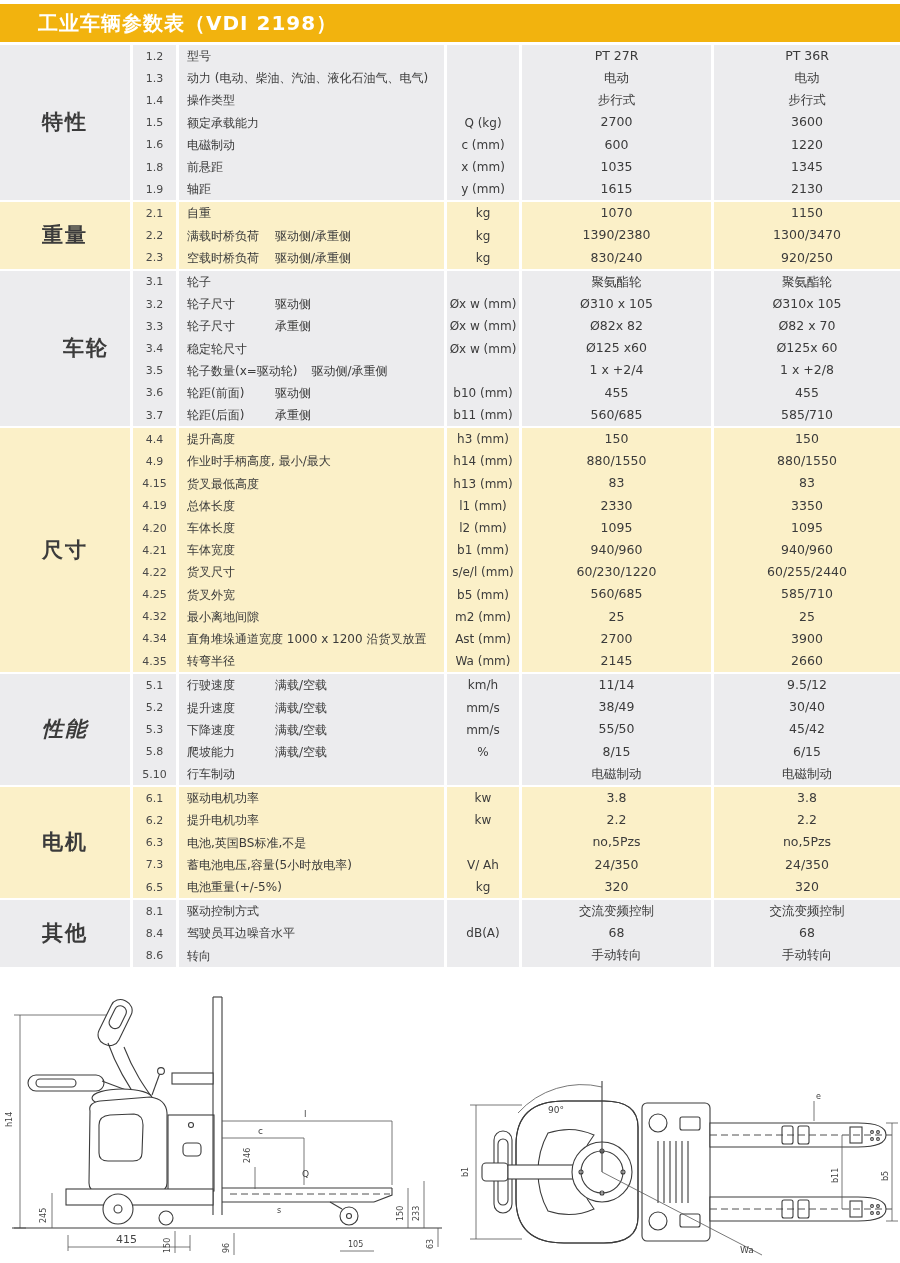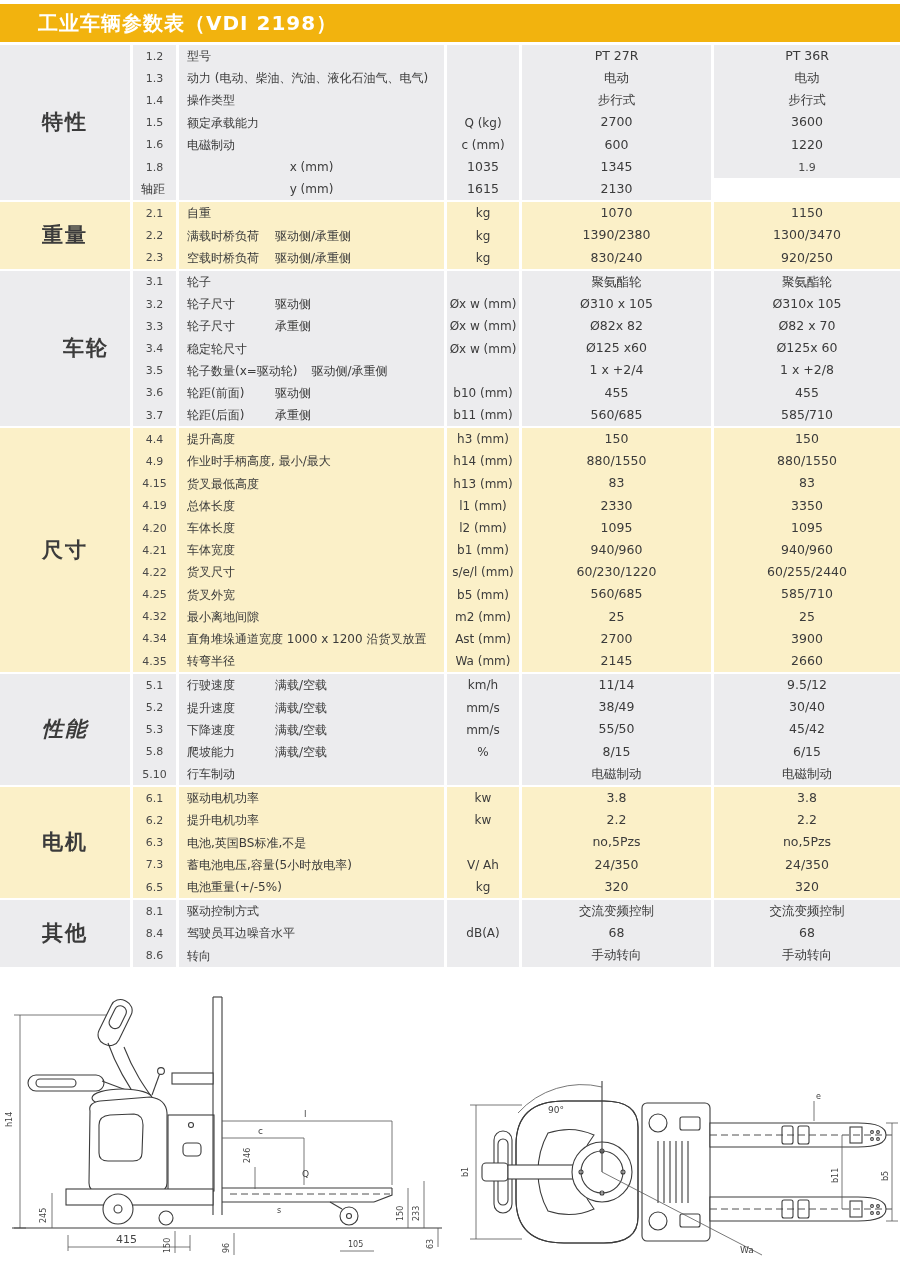--- a/index.html
+++ b/index.html
@@ -80,20 +80,23 @@
       <div class="cell val">2700</div>
       <div class="cell val">3600</div>
       <div class="cell no">1.6</div>
       <div class="cell desc">
         <span class="main">电磁制动</span>
       </div>
       <div class="cell unit">c (mm)</div>
       <div class="cell val">600</div>
       <div class="cell val">1220</div>
       <div class="cell no">1.8</div>
+      <div class="cell desc">
+        <span class="main">前悬距</span>
+      </div>
       <div class="cell unit">x (mm)</div>
       <div class="cell val">1035</div>
       <div class="cell val">1345</div>
       <div class="cell no">1.9</div>
       <div class="cell desc">
         <span class="main">轴距</span>
       </div>
       <div class="cell unit">y (mm)</div>
       <div class="cell val">1615</div>
       <div class="cell val">2130</div>

